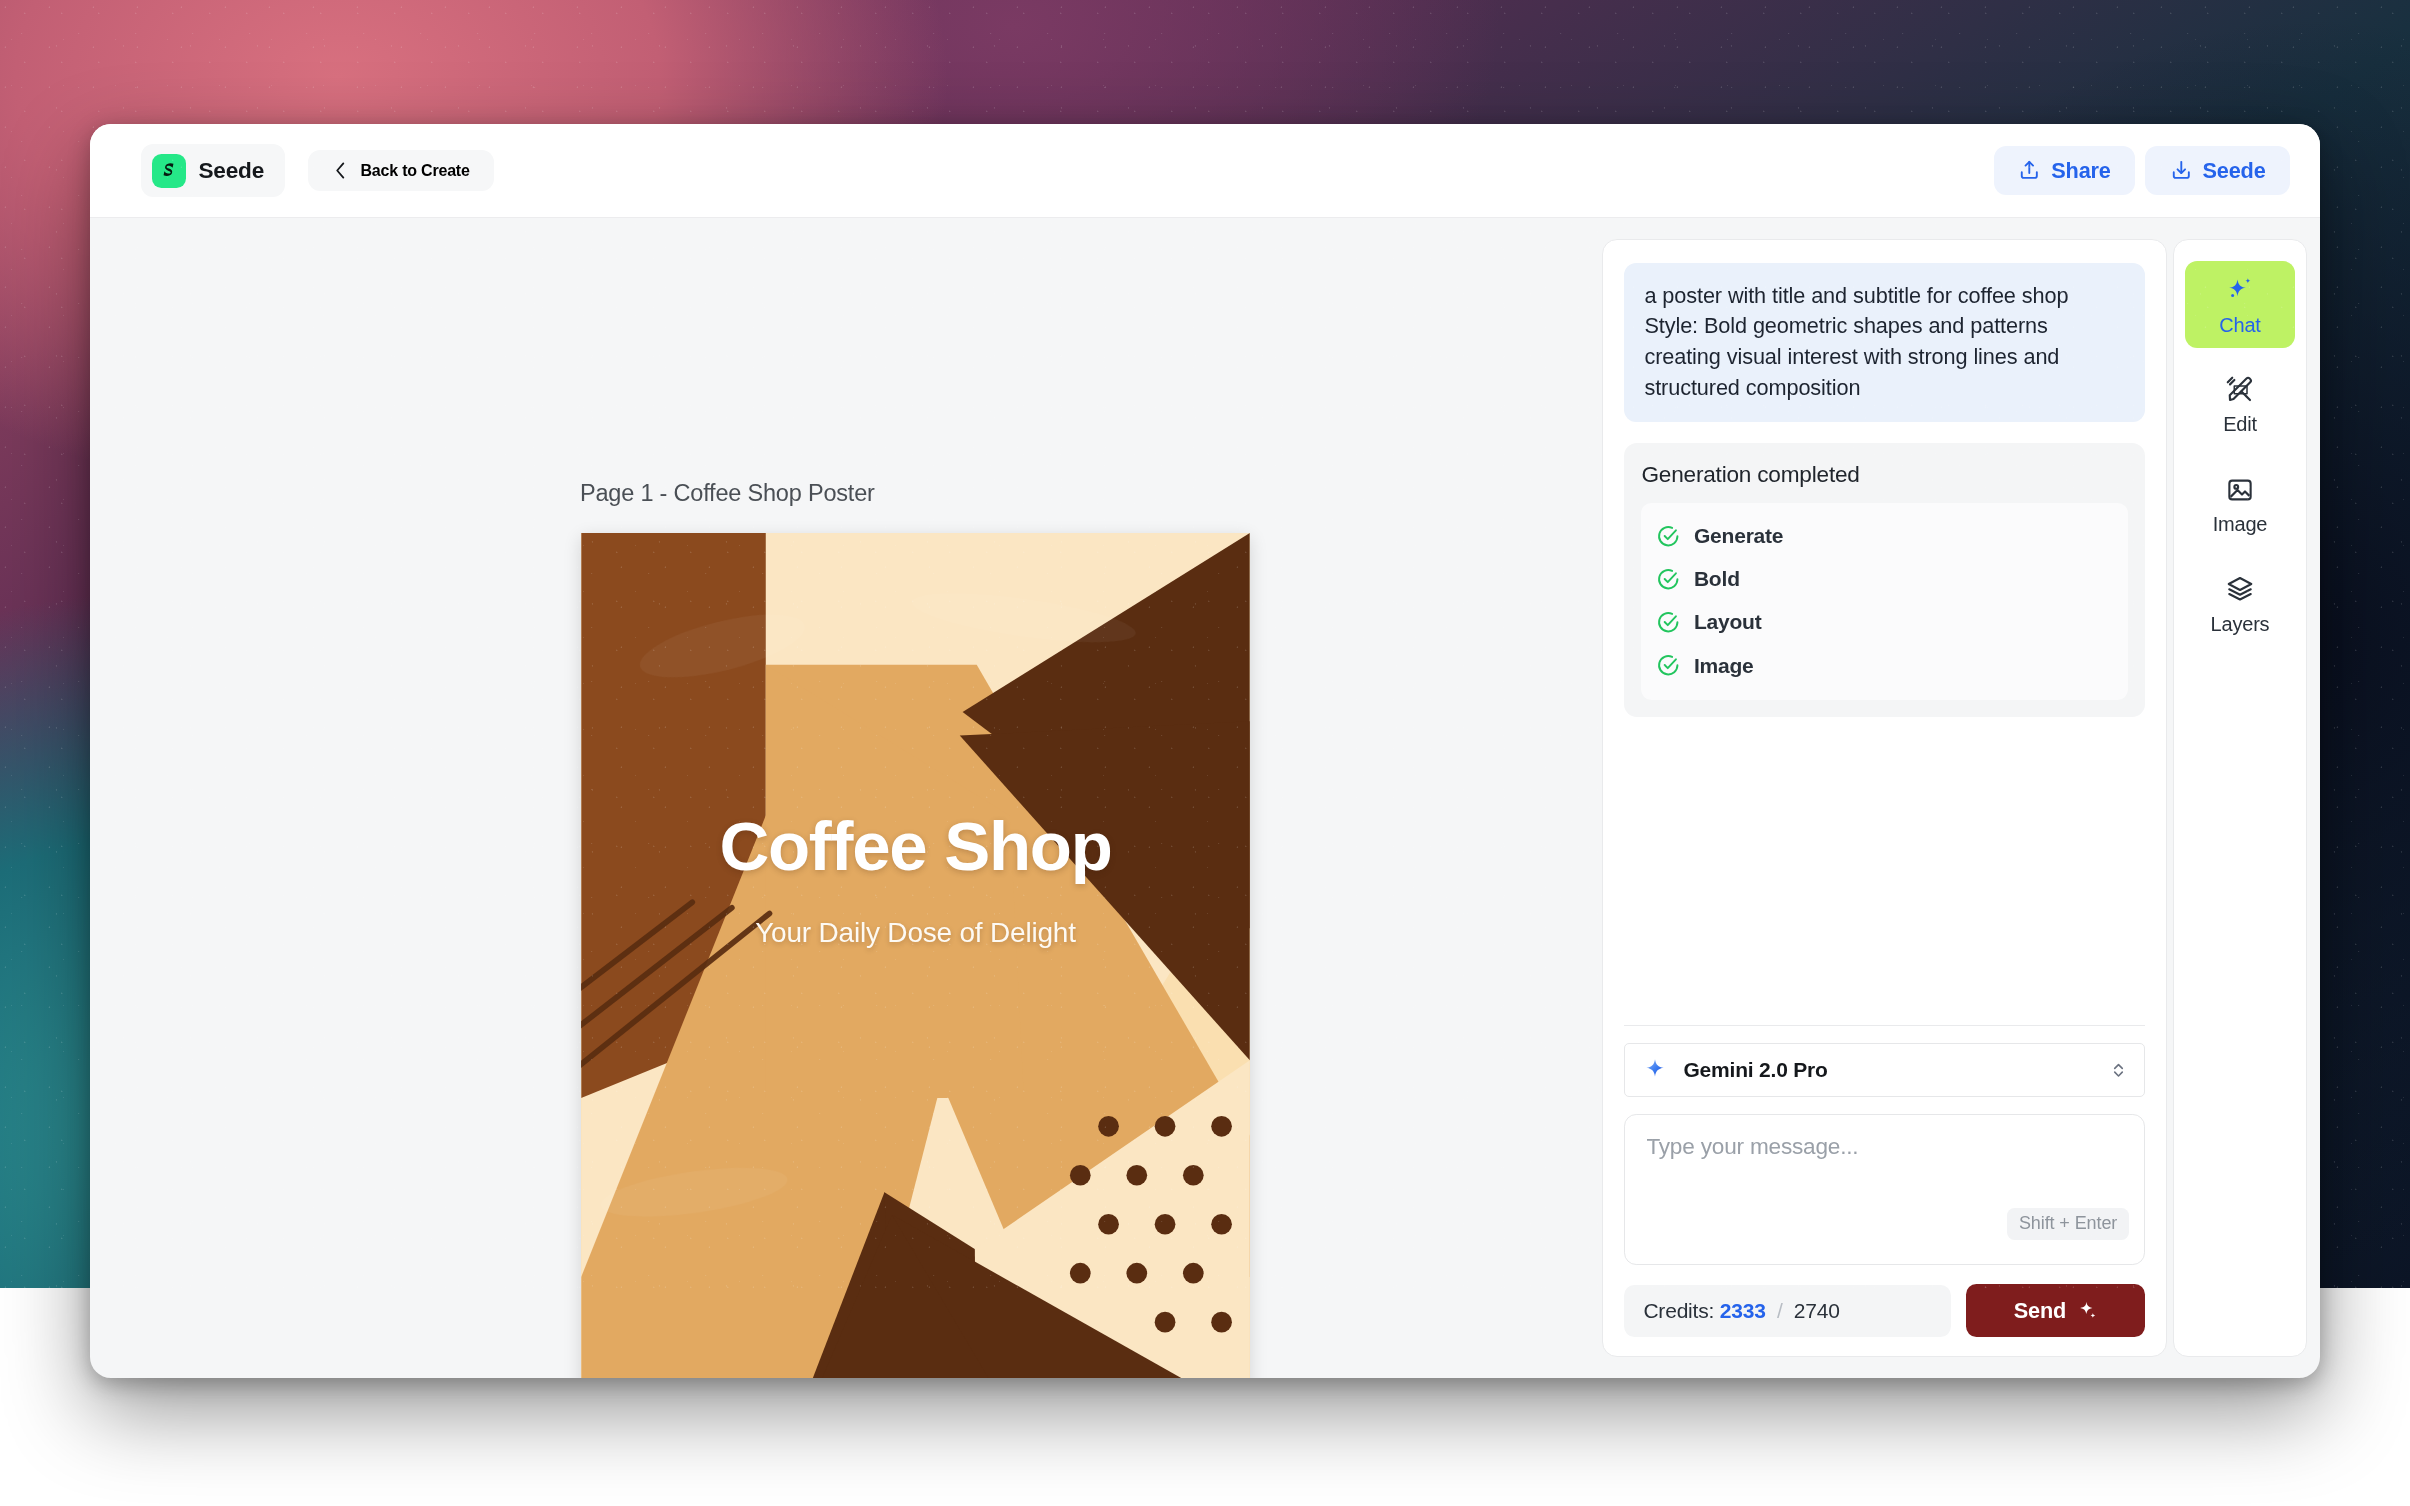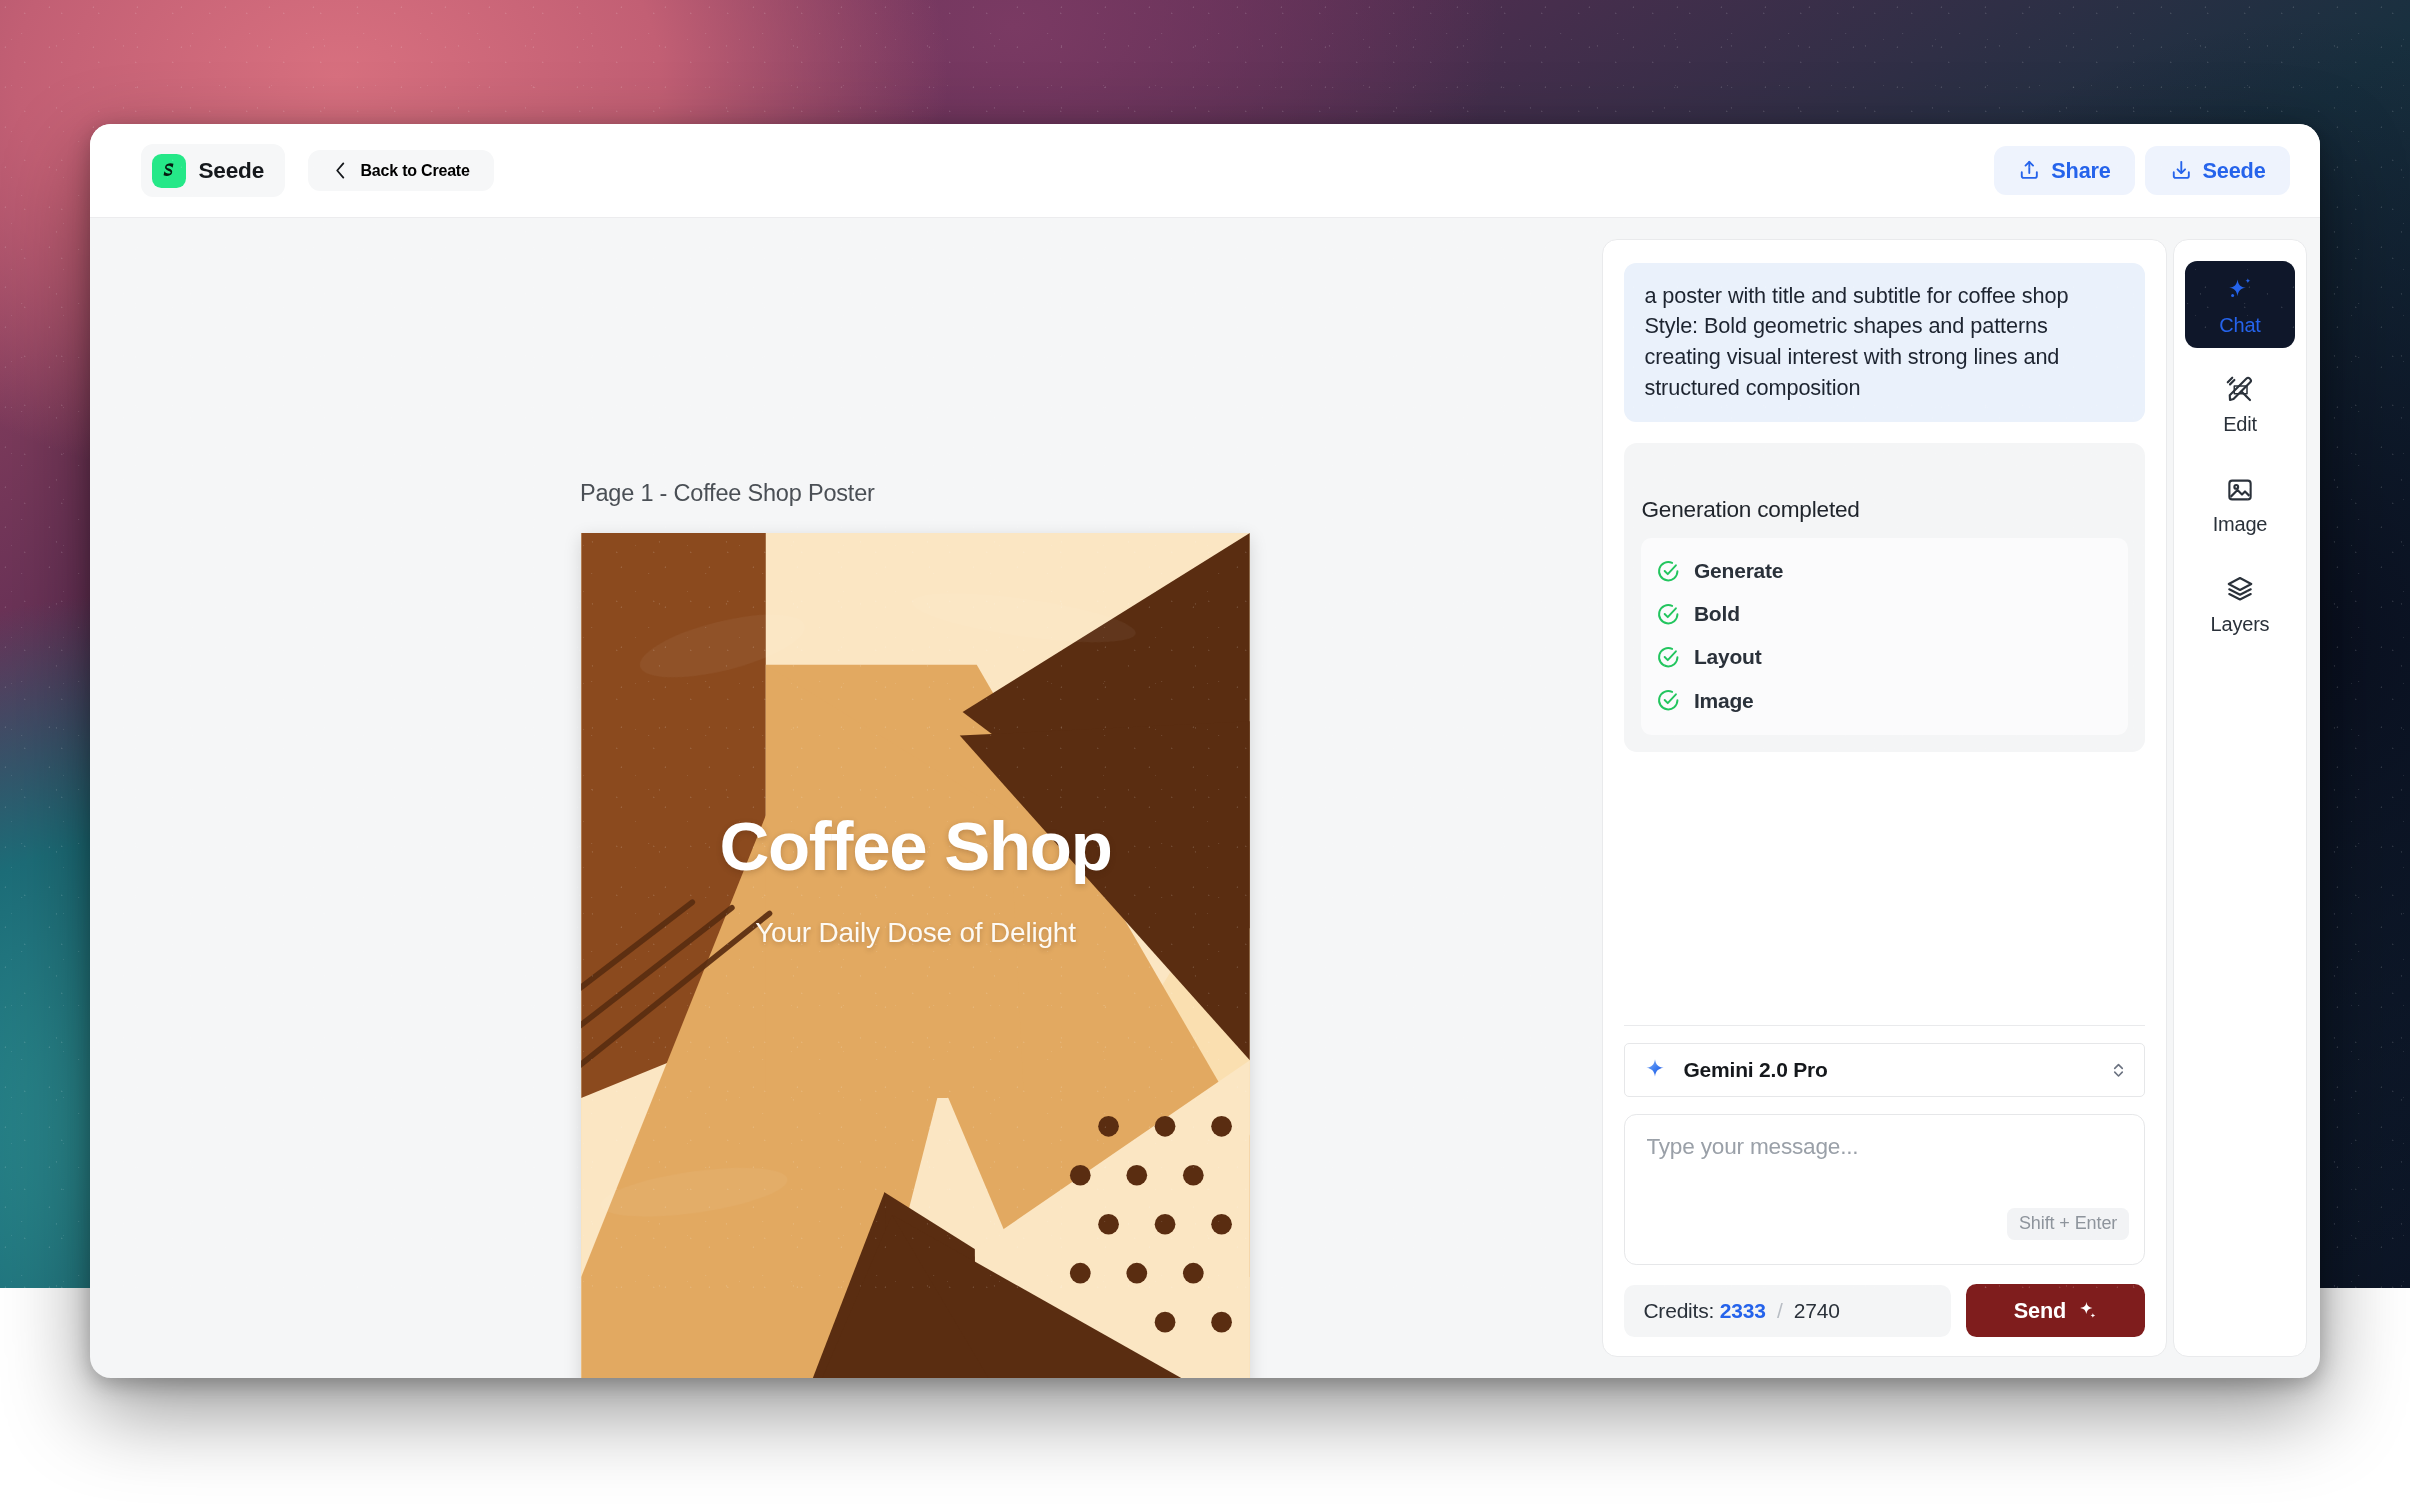--- a/index.html
+++ b/index.html
@@ -119,21 +119,21 @@
     display: flex; flex-direction: column; padding: 22.6px 21px 19px;
   }
   .prompt-bubble {
     background: #eaf1fb; border-radius: 12.2px;
     padding: 18px 20px; font-size: 21.7px; line-height: 1.42;
     color: #1d2430; white-space: pre-line; letter-spacing: -0.1px;
   }
   .gen-card {
     margin-top: 21px; background: #f4f5f6; border-radius: 13px; padding: 19px 17px 17px;
   }
-  .gen-title { font-size: 22.6px; color: #20252c; letter-spacing: -0.2px; margin-top: 35px; }
+  .gen-title { font-size: 22.6px; color: #20252c; letter-spacing: -0.2px; }
   .gen-list { margin-top: 15px; background: #fbfbfc; border-radius: 10.4px; padding: 11.3px 15px 13px; }
   .gen-step { display: flex; align-items: center; gap: 13px; padding: 9.4px 0; }
   .gen-step .label { font-size: 21px; font-weight: 700; color: #2a313a; letter-spacing: -0.2px; }
 
   .chat-spacer { flex: 1 1 auto; min-height: 22.6px; }
   .panel-div { height: 0.9px; background: #e9eaec; margin: 0 0 17px; }
 
   .model-select {
     display: flex; align-items: center; gap: 15px;
     border: 0.9px solid #e6e7e9; border-radius: 5px;
@@ -171,21 +171,21 @@
   .rail {
     flex: 0 0 134px; margin: 21px 13px 21px 0;
     background: #ffffff; border: 0.9px solid #e9eaec; border-radius: 15px;
     padding: 21px 11.3px; display: flex; flex-direction: column; gap: 13px;
   }
   .rail-item {
     border-radius: 12.2px; padding: 14px 5.6px 11.3px;
     display: flex; flex-direction: column; align-items: center; gap: 8.5px;
     cursor: pointer;
   }
-  .rail-item.active { background: #0f172a; }
+  .rail-item.active { background: #bef264; }
   .rail-item .label { font-size: 20px; color: #2a313a; letter-spacing: -0.2px; }
   .rail-item.active .label { color: #2563eb; }
 
   svg { display: block; }
 </style>
 </head>
 <body>
 
 <div id="desktop">
 

